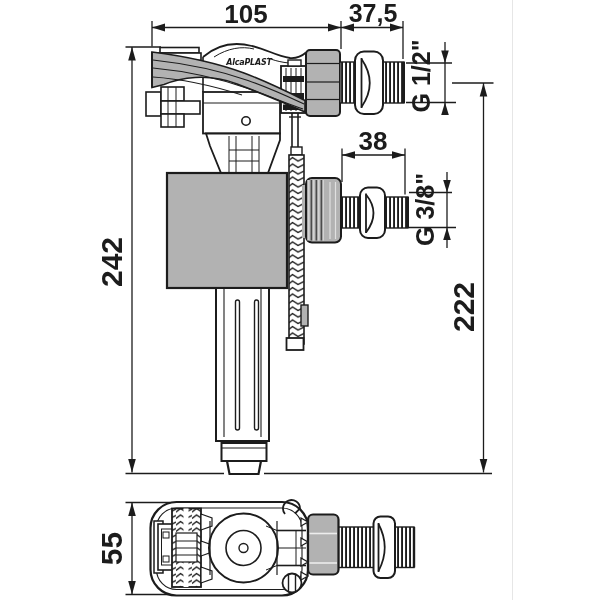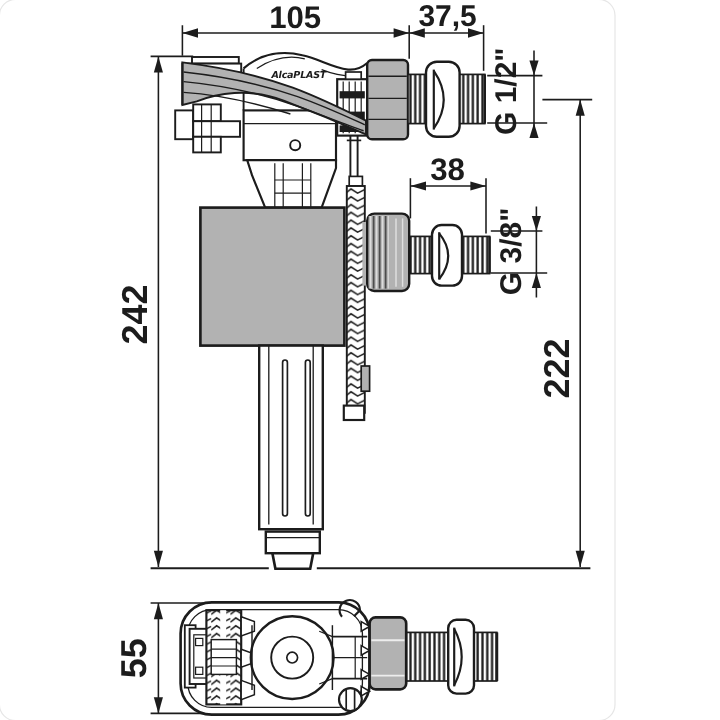--- a/index.html
+++ b/index.html
@@ -1,17 +1,17 @@
 <!DOCTYPE html>
 <html style="--line: #1c1c1c; --gray: #b2b2b2; --paper: #ffffff;"><head>
 <meta charset="utf-8">
 <style>
   :root{ --line:#1c1c1c; --gray:#b2b2b2; --paper:#ffffff; }
   html,body{ margin:0; padding:0; background:#fff; }
-  .stage{ position:relative; width:512px; height:600px; background:var(--paper); outline:1px solid #e6e6e6; overflow:hidden;border-radius:13px;}
+  .stage{ position:relative; width:512px; height:600px; background:var(--paper); outline:1px solid #e6e6e6; overflow:hidden;}
   svg{ display:block; }
   .s  { stroke:var(--line); fill:none; }
   .sw { stroke:var(--line); fill:var(--paper); }
   .sg { stroke:var(--line); fill:var(--gray); }
   .fd { fill:var(--line); stroke:none; }
   .fg { fill:var(--gray); stroke:none; }
   .patbg  { fill:var(--paper); }
   .patln  { fill:var(--line); }
   .patgray{ fill:var(--gray); }
   .txt{ font-family:"Liberation Sans",sans-serif; font-weight:700; fill:var(--line); }

